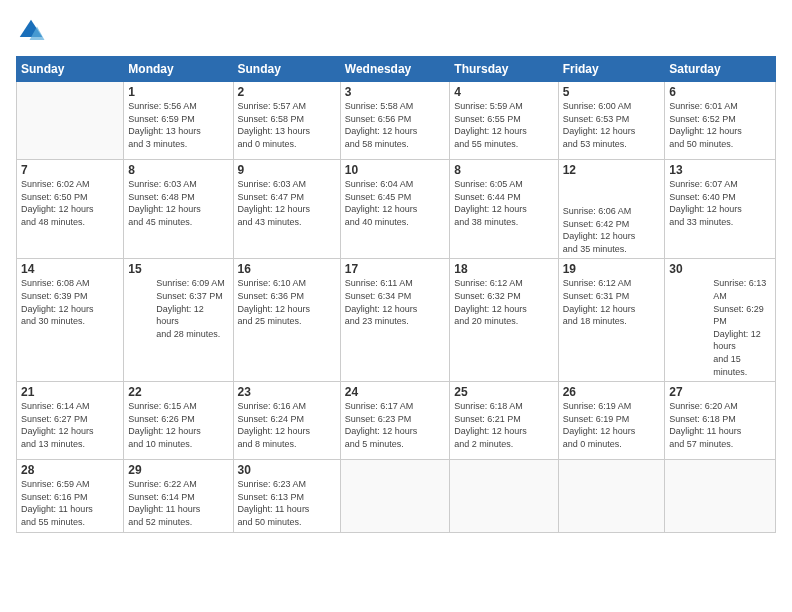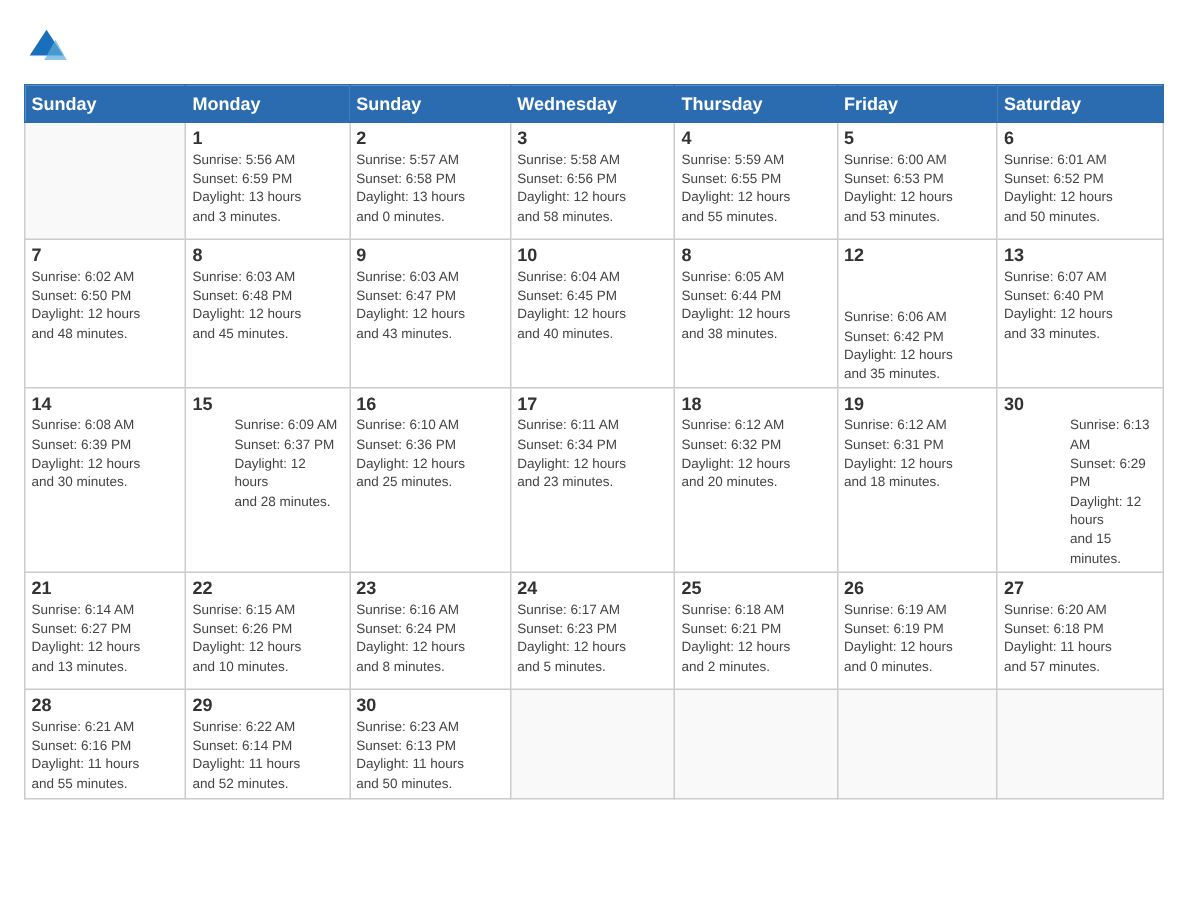--- a/index.html
+++ b/index.html
@@ -326,21 +326,21 @@
             <span class="day-number">27</span>
             <div class="day-info" style="white-space: pre-line;">Sunrise: 6:20 AM
 Sunset: 6:18 PM
 Daylight: 11 hours
 and 57 minutes.</div>
           </td>
         </tr>
         <tr>
           <td>
             <span class="day-number">28</span>
-            <div class="day-info" style="white-space: pre-line;">Sunrise: 6:21 AM
+            <div class="day-info" style="white-space: pre-line;">Sunrise: 6:59 AM
 Sunset: 6:16 PM
 Daylight: 11 hours
 and 55 minutes.</div>
           </td>
           <td>
             <span class="day-number">29</span>
             <div class="day-info" style="white-space: pre-line;">Sunrise: 6:22 AM
 Sunset: 6:14 PM
 Daylight: 11 hours
 and 52 minutes.</div>

